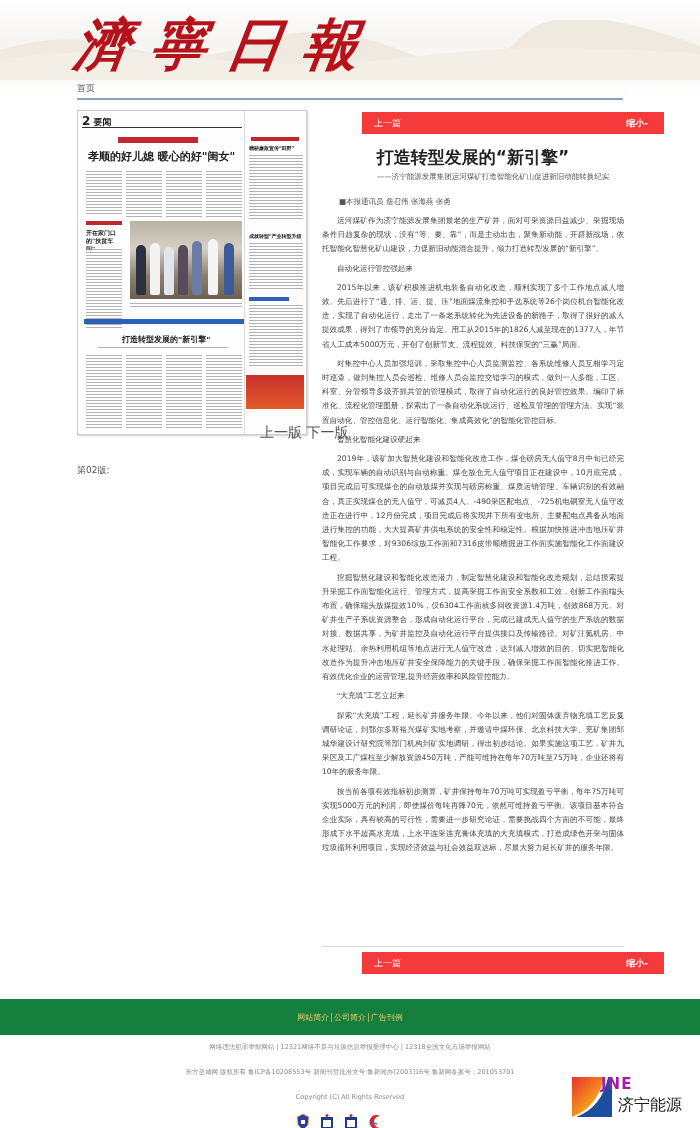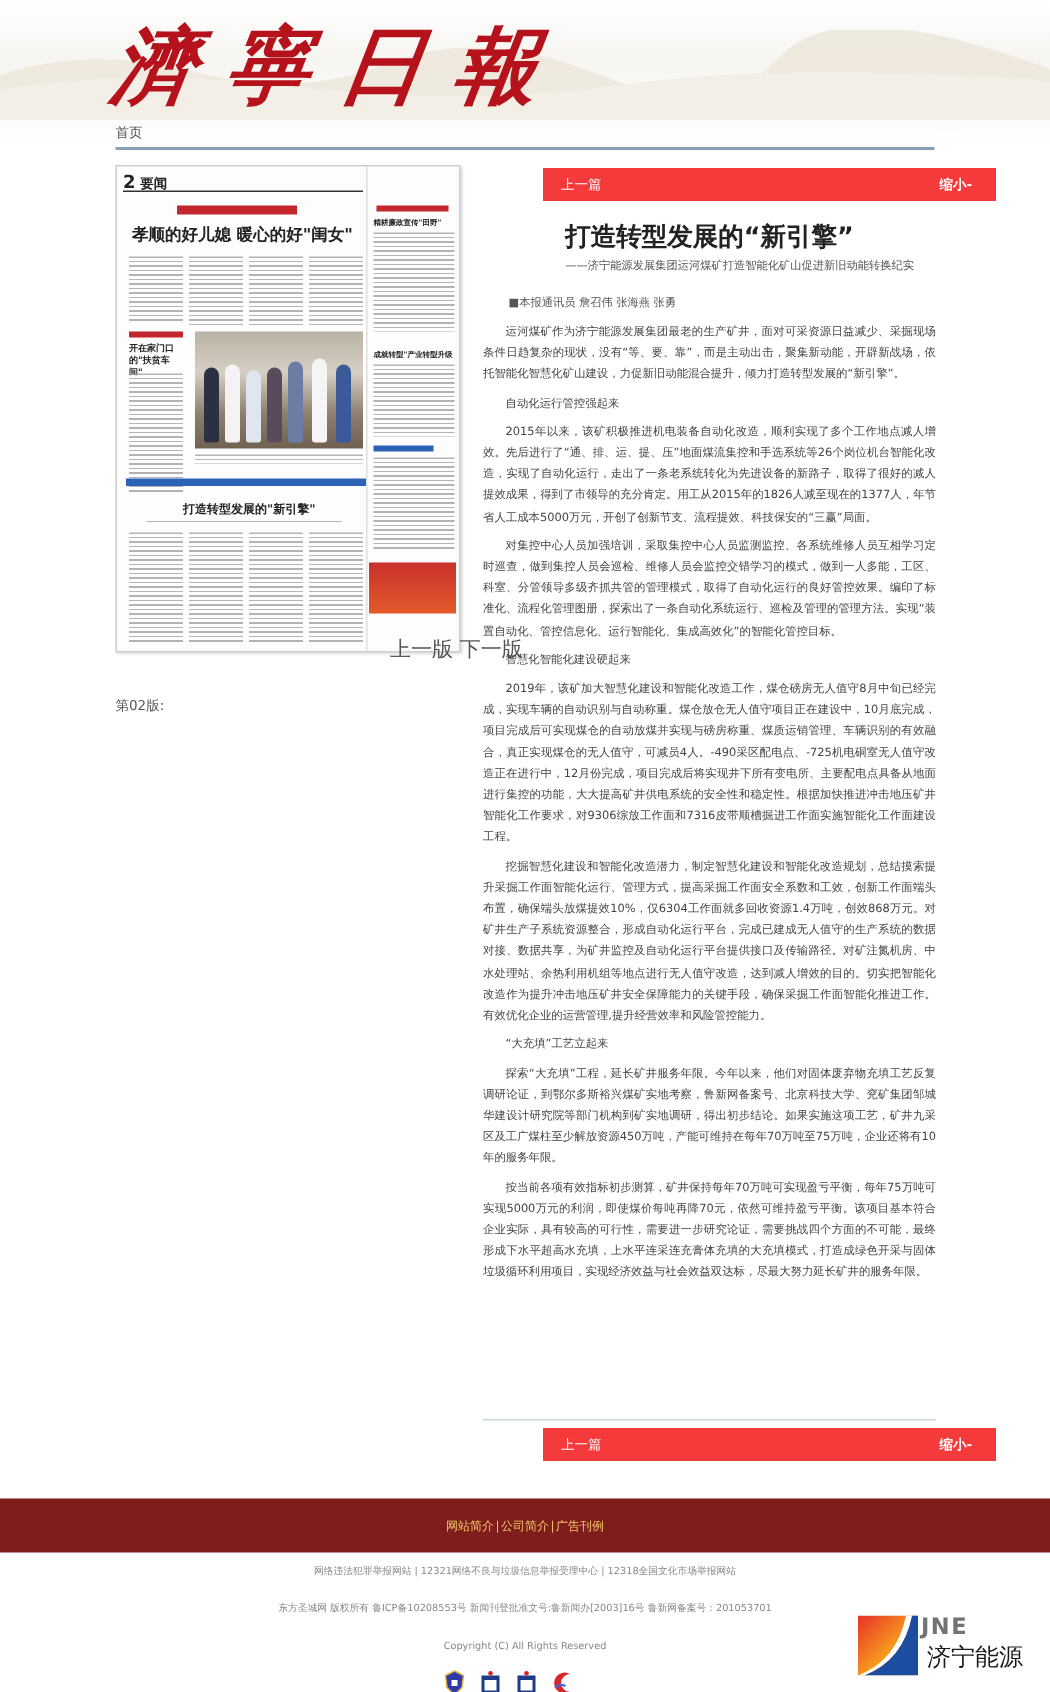--- a/index.html
+++ b/index.html
@@ -44,32 +44,32 @@
   .bot-rule { position: absolute; left: 322px; top: 946px; width: 302px; height: 1px; background: #cfd6dc; }
 
   .title { position: absolute; left: 322px; top: 146px; width: 302px; text-align: center;
     font-size: 17px; font-weight: bold; color: #222; }
   .subtitle { position: absolute; left: 322px; top: 172px; width: 302px; text-align: center;
     font-size: 7.5px; color: #555; padding-left: 40px; }
   .byline { position: absolute; left: 339px; top: 197px; font-size: 7.5px; color: #555; }
 
   .body { position: absolute; left: 322px; top: 214px; width: 302px; font-size: 7.6px; line-height: 14.2px; color: #444; }
   .body p { text-indent: 15px; margin-bottom: 5px; text-align: justify; }
-  .body p.sub { margin-bottom: 5px; }
-
-  
-  .footer-bar { position: absolute; left: 0; top: 999px; width: 700px; height: 36px; background: #7f1d1d;
+  .body p.sub { margin-bottom: 5px; font-family: Liberation Serif, serif; }
+
+  
+  .footer-bar { position: absolute; left: 0; top: 999px; width: 700px; height: 36px; background: #15803d;
     display: flex; align-items: center; justify-content: center; font-size: 8px; color: #f2c76a; gap: 0; }
   .footer-bar .sep { color: #f2c76a; padding: 0 1px; }
   .footer-line { position: absolute; left: 0; width: 700px; text-align: center; font-size: 6.5px; color: #888; }
   .badges { position: absolute; left: 296px; top: 1086px; display: flex; gap: 10px; align-items: center; }
   .badge { width: 14px; height: 18px; }
   .jne { position: absolute; left: 572px; top: 1073px; width: 122px; height: 48px; }
   .jne .mark { position: absolute; left: 0; top: 4px; width: 40px; height: 40px; overflow: hidden; }
-  .jne .t1 { position: absolute; left: 42px; top: 2px; font-size: 15px; font-weight: bold; color: #737373; letter-spacing: 1px; }
+  .jne .t1 { position: absolute; left: 29px; top: 2px; font-size: 15px; font-weight: bold; color: #a21caf; letter-spacing: 1px; }
   .jne .t2 { position: absolute; left: 46px; top: 22px; font-size: 16px; color: #1a1a1a; }
 </style>
 </head>
 <body>
 
 <div class="header">
   <svg class="mountains" viewBox="0 0 700 60" preserveAspectRatio="none">
     <path d="M0 30 Q60 10 130 28 T260 22 T400 30 T520 18 T700 26 L700 60 L0 60 Z" fill="#ece6da" opacity=".8"></path>
     <path d="M0 40 Q90 25 200 38 T420 36 T700 34 L700 60 L0 60 Z" fill="#f3efe7"></path>
   </svg>
@@ -147,21 +147,21 @@
 
 <div class="body">
   <p>运河煤矿作为济宁能源发展集团最老的生产矿井，面对可采资源日益减少、采掘现场条件日趋复杂的现状，没有“等、要、靠”，而是主动出击，聚集新动能，开辟新战场，依托智能化智慧化矿山建设，力促新旧动能混合提升，倾力打造转型发展的“新引擎”。</p>
   <p class="sub">自动化运行管控强起来</p>
   <p>2015年以来，该矿积极推进机电装备自动化改造，顺利实现了多个工作地点减人增效。先后进行了“通、排、运、提、压”地面煤流集控和手选系统等26个岗位机台智能化改造，实现了自动化运行，走出了一条老系统转化为先进设备的新路子，取得了很好的减人提效成果，得到了市领导的充分肯定。用工从2015年的1826人减至现在的1377人，年节省人工成本5000万元，开创了创新节支、流程提效、科技保安的“三赢”局面。</p>
   <p>对集控中心人员加强培训，采取集控中心人员监测监控、各系统维修人员互相学习定时巡查，做到集控人员会巡检、维修人员会监控交错学习的模式，做到一人多能，工区、科室、分管领导多级齐抓共管的管理模式，取得了自动化运行的良好管控效果。编印了标准化、流程化管理图册，探索出了一条自动化系统运行、巡检及管理的管理方法。实现“装置自动化、管控信息化、运行智能化、集成高效化”的智能化管控目标。</p>
   <p class="sub">智慧化智能化建设硬起来</p>
   <p>2019年，该矿加大智慧化建设和智能化改造工作，煤仓磅房无人值守8月中旬已经完成，实现车辆的自动识别与自动称重。煤仓放仓无人值守项目正在建设中，10月底完成，项目完成后可实现煤仓的自动放煤并实现与磅房称重、煤质运销管理、车辆识别的有效融合，真正实现煤仓的无人值守，可减员4人。-490采区配电点、-725机电硐室无人值守改造正在进行中，12月份完成，项目完成后将实现井下所有变电所、主要配电点具备从地面进行集控的功能，大大提高矿井供电系统的安全性和稳定性。根据加快推进冲击地压矿井智能化工作要求，对9306综放工作面和7316皮带顺槽掘进工作面实施智能化工作面建设工程。</p>
   <p>挖掘智慧化建设和智能化改造潜力，制定智慧化建设和智能化改造规划，总结摸索提升采掘工作面智能化运行、管理方式，提高采掘工作面安全系数和工效，创新工作面端头布置，确保端头放煤提效10%，仅6304工作面就多回收资源1.4万吨，创效868万元。对矿井生产子系统资源整合，形成自动化运行平台，完成已建成无人值守的生产系统的数据对接、数据共享，为矿井监控及自动化运行平台提供接口及传输路径。对矿注氮机房、中水处理站、余热利用机组等地点进行无人值守改造，达到减人增效的目的。切实把智能化改造作为提升冲击地压矿井安全保障能力的关键手段，确保采掘工作面智能化推进工作。有效优化企业的运营管理,提升经营效率和风险管控能力。</p>
   <p class="sub">“大充填”工艺立起来</p>
-  <p>探索“大充填”工程，延长矿井服务年限。今年以来，他们对固体废弃物充填工艺反复调研论证，到鄂尔多斯裕兴煤矿实地考察，鲁新网备案号、北京科技大学、兖矿集团邹城华建设计研究院等部门机构到矿实地调研，得出初步结论。如果实施这项工艺，矿井九采区及工广煤柱至少解放资源450万吨，产能可维持在每年70万吨至75万吨，企业还将有10年的服务年限。</p>
+  <p>探索“大充填”工程，延长矿井服务年限。今年以来，他们对固体废弃物充填工艺反复调研论证，到鄂尔多斯裕兴煤矿实地考察，并邀请中煤环保、北京科技大学、兖矿集团邹城华建设计研究院等部门机构到矿实地调研，得出初步结论。如果实施这项工艺，矿井九采区及工广煤柱至少解放资源450万吨，产能可维持在每年70万吨至75万吨，企业还将有10年的服务年限。</p>
   <p>按当前各项有效指标初步测算，矿井保持每年70万吨可实现盈亏平衡，每年75万吨可实现5000万元的利润，即使煤价每吨再降70元，依然可维持盈亏平衡。该项目基本符合企业实际，具有较高的可行性，需要进一步研究论证，需要挑战四个方面的不可能，最终形成下水平超高水充填，上水平连采连充膏体充填的大充填模式，打造成绿色开采与固体垃圾循环利用项目，实现经济效益与社会效益双达标，尽最大努力延长矿井的服务年限。</p>
 </div>
 
 <div class="bot-rule"></div>
 <div class="toolbar toolbar-bot">
   <span class="prev">上一篇</span>
   <div class="zoomctl">
     <span>放大+</span>
     <span>缩小-</span>
     <span>默认O</span>

